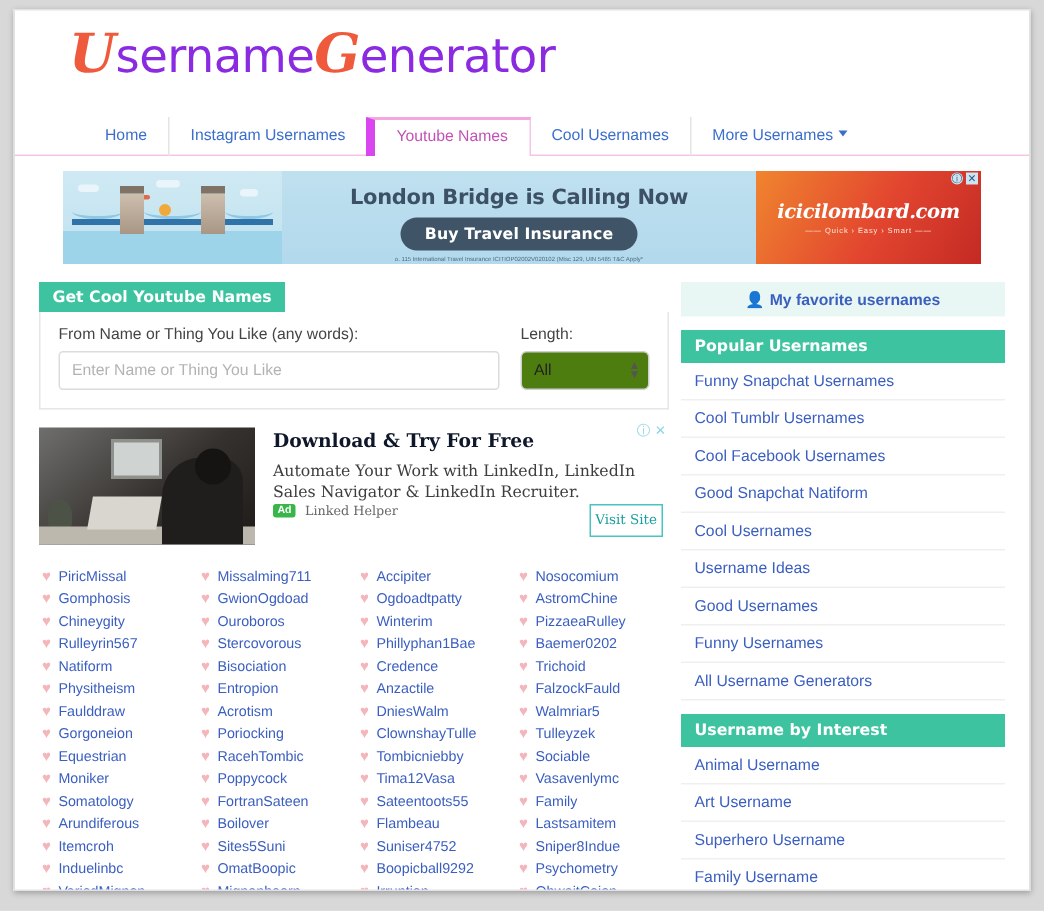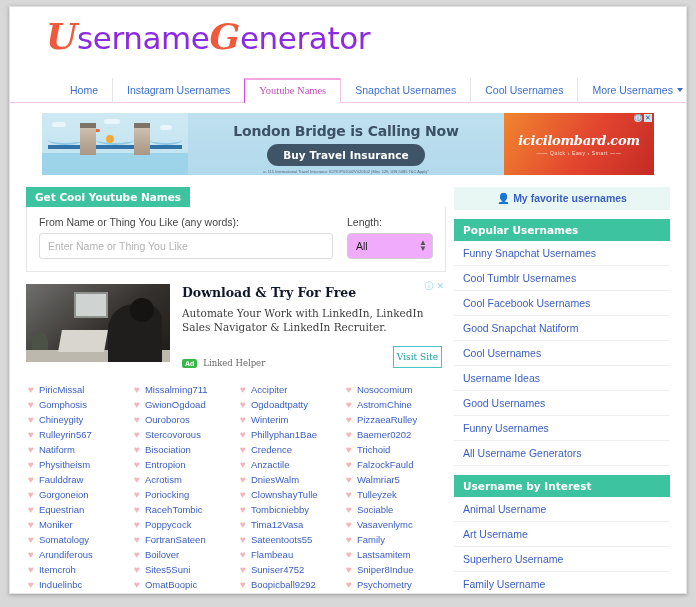--- a/index.html
+++ b/index.html
@@ -62,25 +62,24 @@
     border-left: 1px solid #e4e4e4;
     white-space: nowrap;
     cursor: pointer;
     position: relative;
     top: 1px;
   }
   .nav-item:first-child { border-left: none; }
   .nav-item.active {
     color: #c252b6;
     border-top: 2px solid #f3a6df;
-    border-left: 1px solid #d946ef;
+    border-left: 6px solid #d946ef;
     border-right: 1px solid #f3c6e6;
     background: #fff;
     padding-top: 5px;
-    font-family: Liberation Serif, serif;
   }
   .nav-item.active + .nav-item { border-left: none; }
   .caret {
     display: inline-block;
     width: 0; height: 0;
     border-left: 3px solid transparent;
     border-right: 3px solid transparent;
     border-top: 4px solid #3b6ecc;
     margin-left: 4px;
     vertical-align: 2px;
@@ -235,21 +234,21 @@
   }
   .txt-input::placeholder { color: #b3b3b3; }
   .sel-wrap { position: relative; }
   .sel-input {
     width: 100%;
     border: 1px solid #cfcfcf;
     border-radius: 4px;
     padding: 6px 18px 6px 8px;
     font-size: 10.5px;
     color: #222;
-    background: #f0abfc;
+    background: #4d7c0f;
     appearance: none;
     font-family: "Liberation Sans", sans-serif;
   }
   .sel-arrows {
     position: absolute; right: 6px; top: 50%;
     transform: translateY(-50%);
     font-size: 8px; color: #555; line-height: 6px;
     text-align: center; pointer-events: none;
   }
   .btn-gen {
@@ -305,22 +304,22 @@
     color: #0f172a;
     font-size: 12.5px; font-weight: bold;
     font-family: "DejaVu Serif", serif;
   }
   .mid-desc {
     margin-top: 6px;
     font-size: 10.5px; color: #3d3d3d; line-height: 14px;
     font-family: "DejaVu Serif", serif;
   }
   .mid-foot {
-    margin-top: 12px;
-    display: flex; align-items: flex-end; gap: 6px;
+    margin-top: 1px;
+    display: flex; align-items: flex-start; gap: 6px;
   }
   .ad-badge {
     background: #3ab54a; color: #fff;
     font-size: 7px; font-weight: bold;
     padding: 1px 3px; border-radius: 2px;
   }
   .ad-adv {
     font-size: 8.5px; color: #666;
     font-family: "DejaVu Serif", serif;
   }
@@ -400,21 +399,20 @@
 
   <div class="header">
     <div class="logo"><span class="cap">U</span><span class="word">sername</span><span class="cap">G</span><span class="word">enerator</span></div>
   </div>
 
   <div class="navwrap">
     <div class="nav">
       <div class="nav-item"><span>Home</span></div>
       <div class="nav-item"><span>Instagram Usernames</span></div>
       <div class="nav-item active"><span>Youtube Names</span></div>
-      <div class="nav-item"><span>Snapchat Usernames</span></div>
       <div class="nav-item"><span>Cool Usernames</span></div>
       <div class="nav-item"><span>More Usernames</span><span class="caret"></span></div>
     </div>
   </div>
 
   <div class="banner-row">
     <div class="bnr-img">
       <div class="bnr-water"></div>
       <div class="bnr-cloud a"></div>
       <div class="bnr-cloud b"></div>

